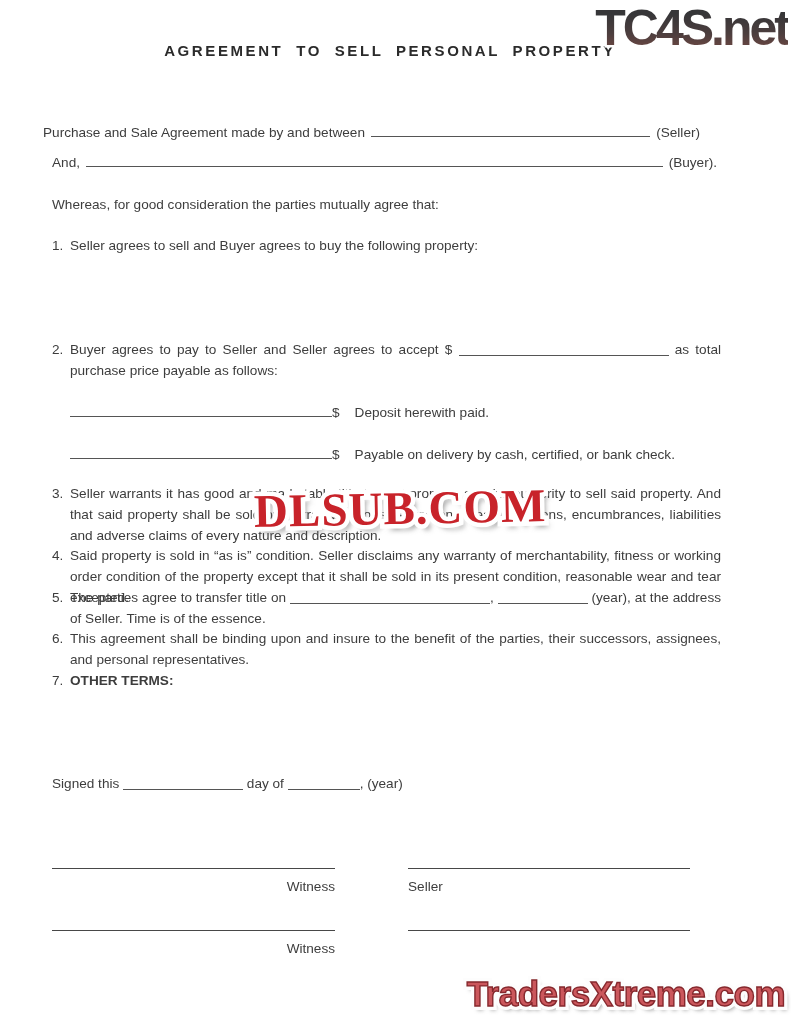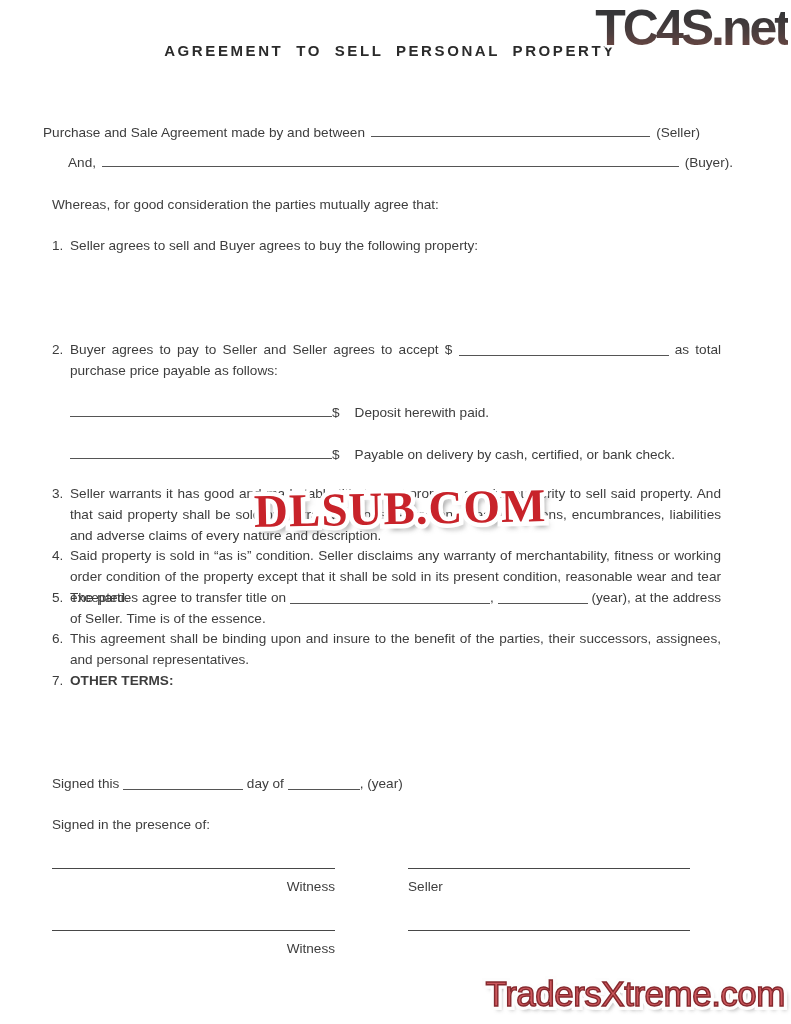--- a/index.html
+++ b/index.html
@@ -72,21 +72,21 @@
     transform:rotate(-1.2deg);
   }
   .wm-dlsub::before{
     -webkit-text-stroke:9px #fff;
     text-shadow:5px 6px 5px rgba(100,100,100,.6);
   }
   .wm-dlsub .red{color:#c8232a;}
   .wm-traders{
     top:972px;right:6px;z-index:6;
     font-family:"Liberation Sans","DejaVu Sans",sans-serif;
-    font-weight:normal;font-size:35px;line-height:44px;
+    font-weight:bold;font-size:35px;line-height:44px;
     letter-spacing:-0.5px;
     margin-left:16px;
   }
   .wm-traders::before{
     -webkit-text-stroke:8px #fdfdfd;
     text-shadow:3px 4px 4px rgba(80,80,80,.65);
   }
   .wm-traders .salmon{
     color:#cb575c;
     -webkit-text-stroke:1.4px #85282d;
@@ -98,21 +98,21 @@
 <div class="page">
 
   <div class="abs doc-title">AGREEMENT TO SELL PERSONAL PROPERTY</div>
 
   <div class="abs body-text flexline" style="top:122px;left:43px;width:657px;">
     <span>Purchase and Sale Agreement made by and between</span>
     <span class="bl grow"></span>
     <span>(Seller)</span>
   </div>
 
-  <div class="abs body-text flexline" style="top:152px;left:52px;width:665px;margin-left:16px;">
+  <div class="abs body-text flexline" style="top:152px;left:52px;width:665px;">
     <span>And,</span>
     <span class="bl grow"></span>
     <span>(Buyer).</span>
   </div>
 
   <div class="abs body-text" style="top:195px;left:52px;width:669px;">Whereas, for good consideration the parties mutually agree that:</div>
 
   <div class="abs body-text clause" style="top:236px;left:52px;width:669px;">
     <span class="num">1.</span>
     <span class="ctext">Seller agrees to sell and Buyer agrees to buy the following property:</span>
@@ -160,21 +160,20 @@
     <span class="ctext bold">OTHER TERMS:</span>
   </div>
 
   <div class="abs body-text" style="top:774px;left:52px;">
     <span>Signed this</span>
     <span class="ibl" style="width:120px;"></span>
     <span>day of</span>
     <span class="ibl" style="width:72px;"></span><span>, (year)</span>
   </div>
 
-  <div class="abs body-text" style="top:815px;left:52px;">Signed in the presence of:</div>
 
   <div class="abs sigline col-l" style="top:868px;"></div>
   <div class="abs sigline col-r" style="top:868px;"></div>
   <div class="abs body-text col-l" style="top:877px;">Witness</div>
   <div class="abs body-text col-r" style="top:877px;">Seller</div>
 
   <div class="abs sigline col-l" style="top:930px;"></div>
   <div class="abs sigline col-r" style="top:930px;"></div>
   <div class="abs body-text col-l" style="top:939px;">Witness</div>
 

